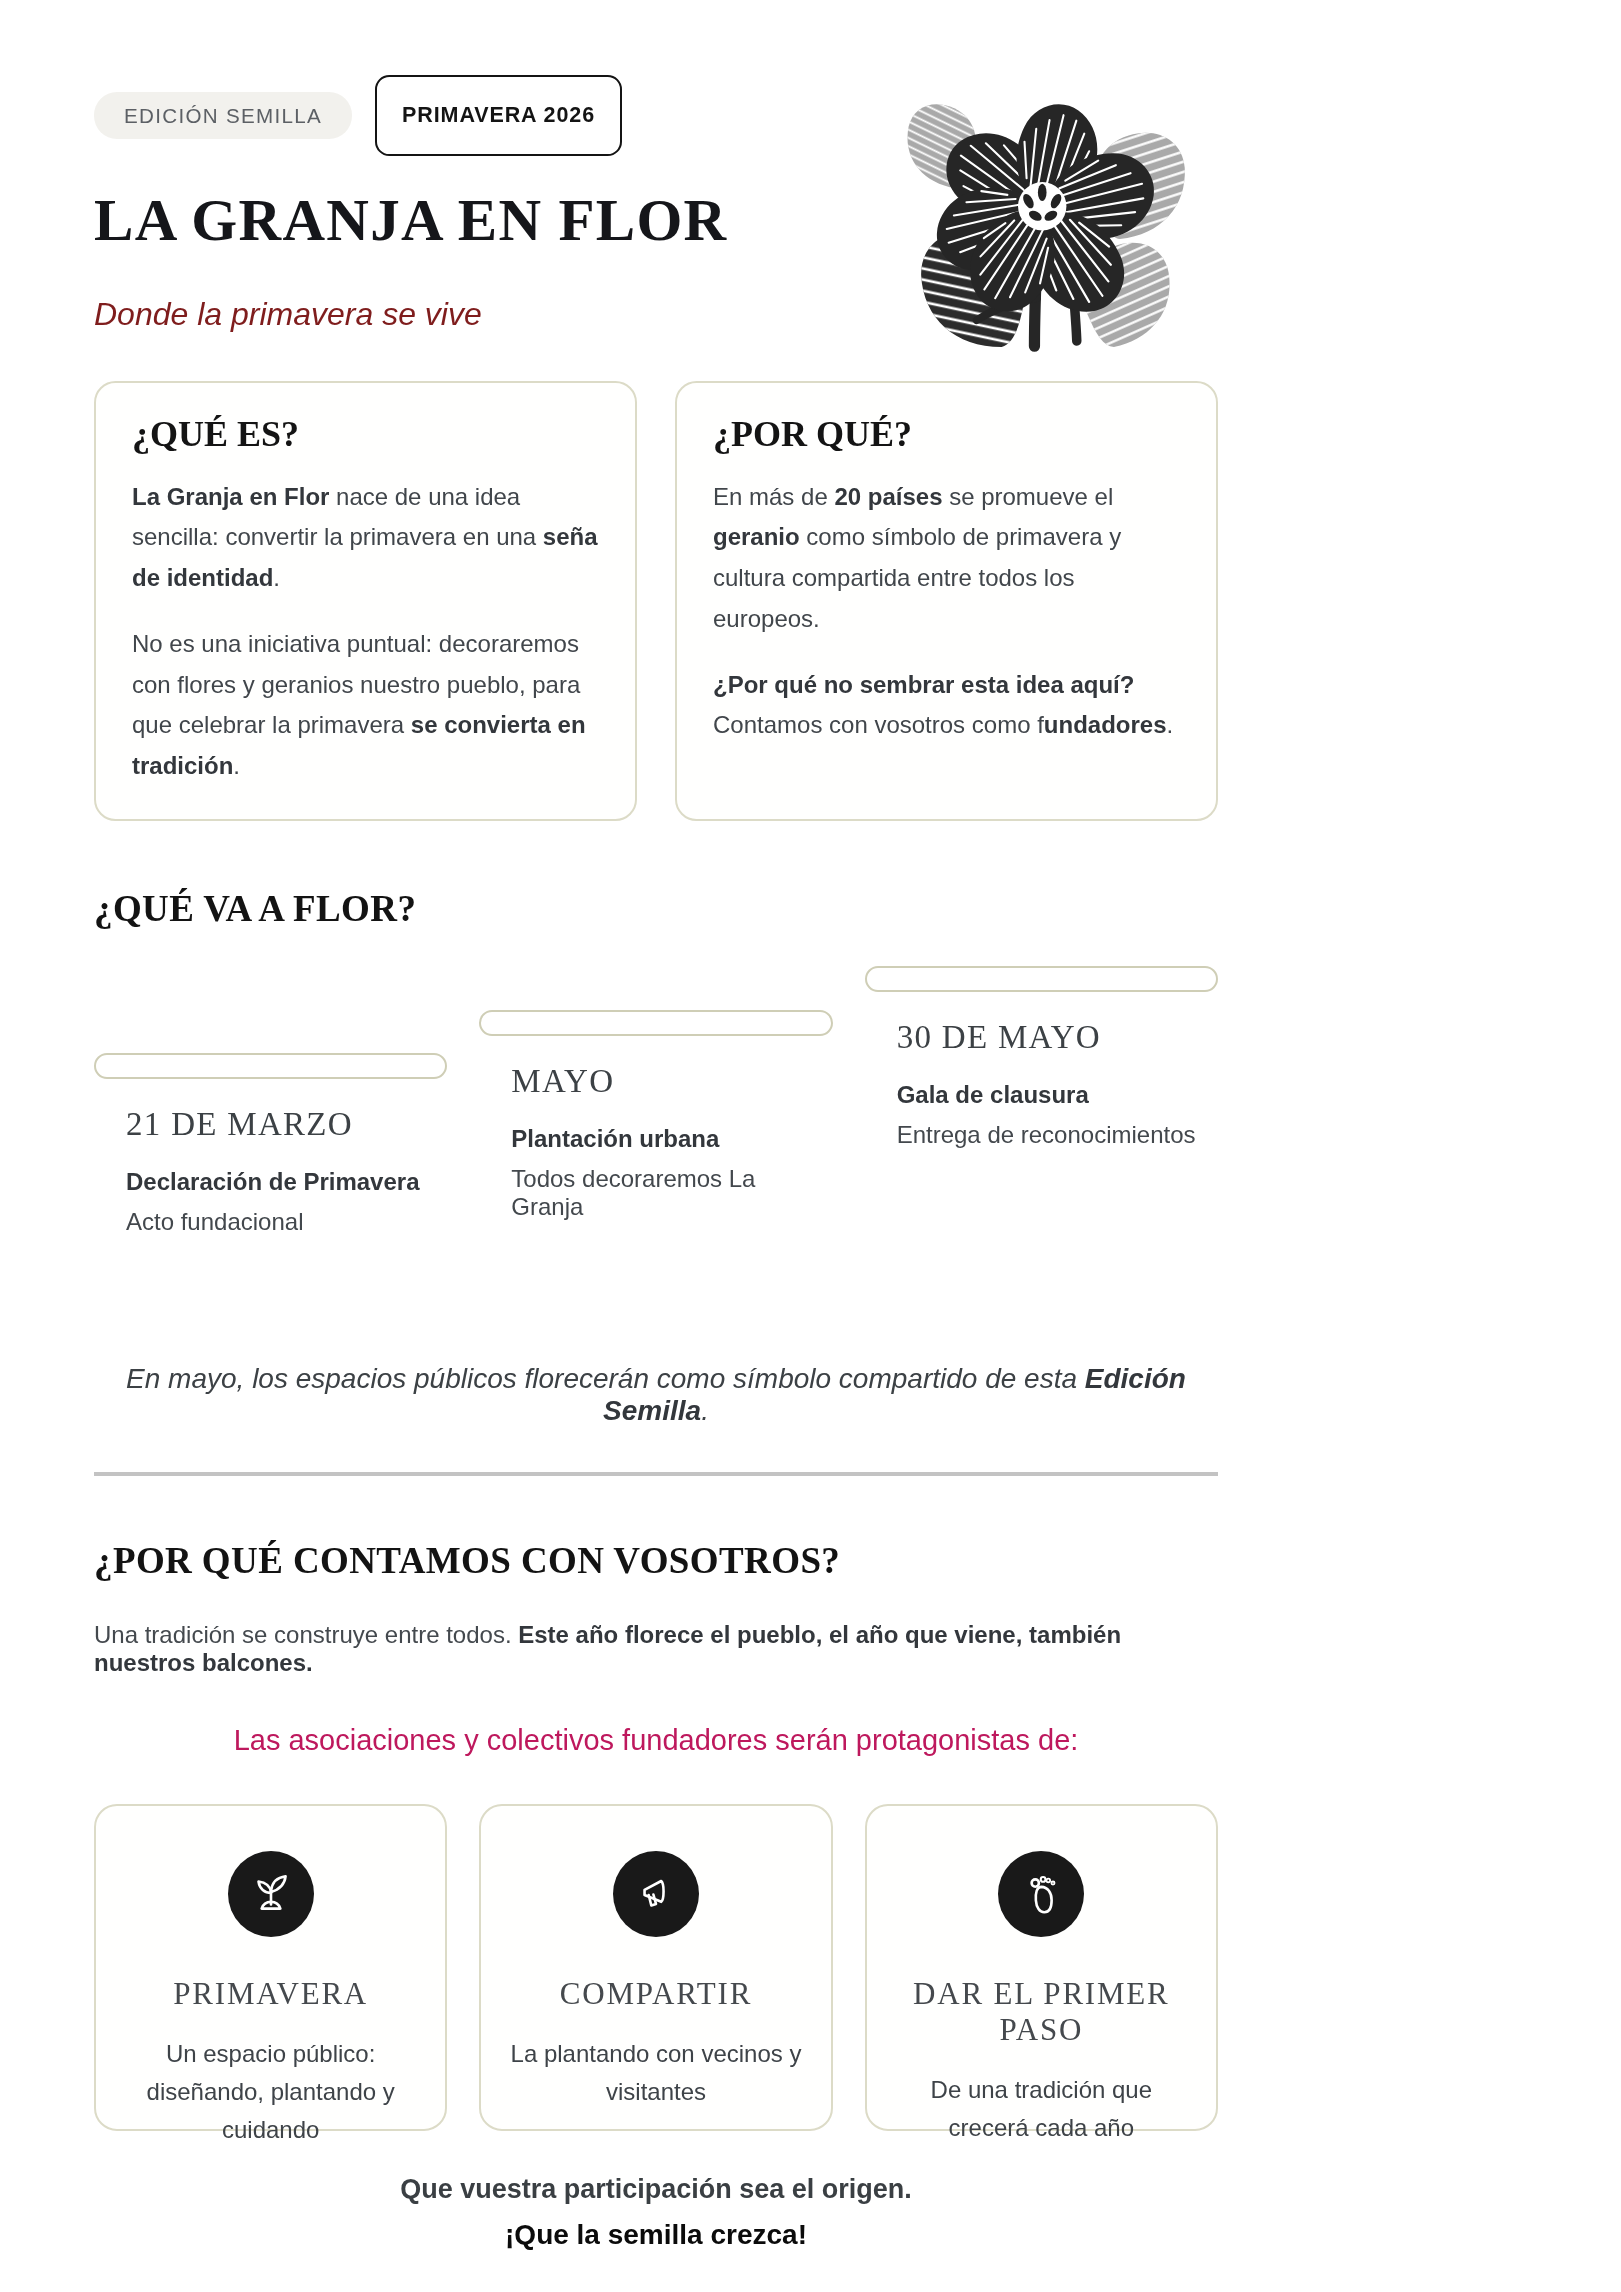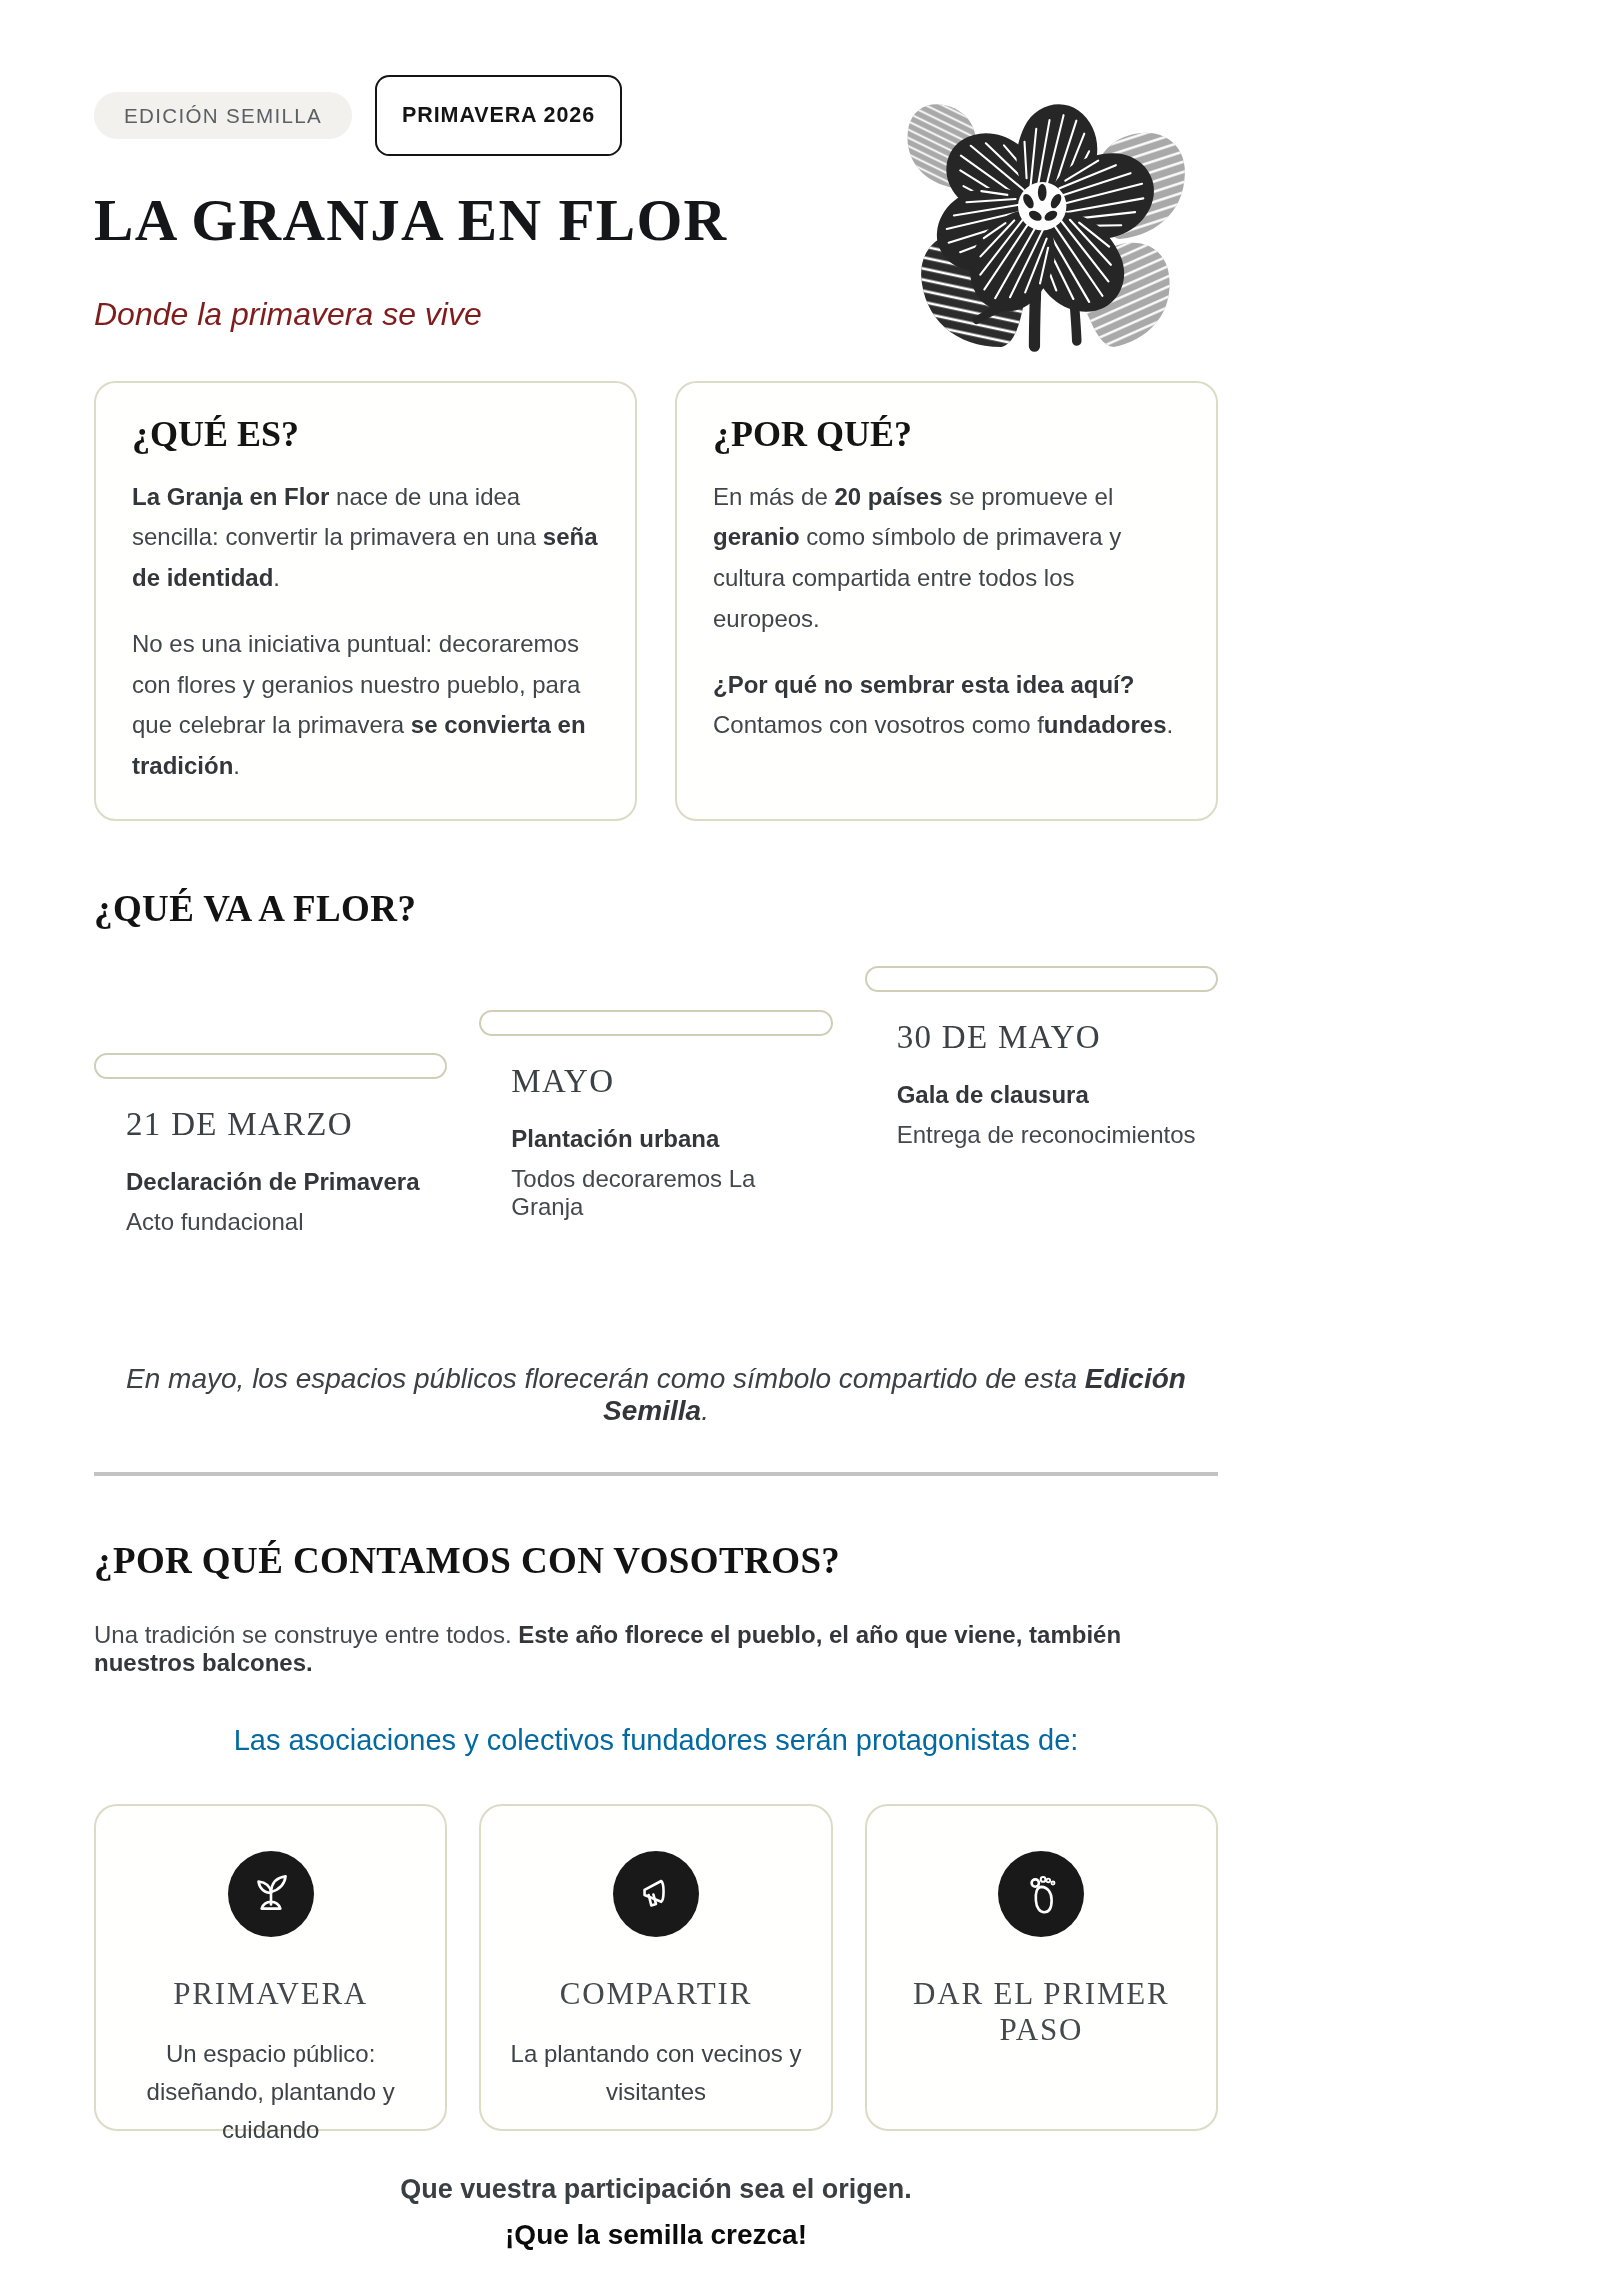--- a/index.html
+++ b/index.html
@@ -58,21 +58,21 @@
   .t-title { margin-top:25px; font-weight:bold; font-size:24px; color:#33373c; }
   .t-sub { margin-top:12.5px; font-size:24px; color:#43484d; }
 
   
   .quote { margin-top:93px; text-align:center; font-style:italic; font-size:28px; color:#3c4145; }
   .quote b { font-style:italic; }
   .divider { margin-top:45px; height:3.6px; background:#c3c3c3; }
 
   
   .intro { margin-top:39px; font-size:24px; color:#44494e; }
-  .lead { margin-top:47px; text-align:center; font-size:29px; color:#0369a1; }
+  .lead { margin-top:47px; text-align:center; font-size:29px; color:#be185d; }
 
   
   .cards { display:flex; gap:32px; margin-top:47px; }
   .card {
     flex:1; border:2.7px solid #dcdbc7; border-radius:23px; background:#fffffe;
     padding:45px 25px 0; box-sizing:border-box; height:327px; text-align:center;
   }
   .icon-circle {
     width:86px; height:86px; border-radius:50%; background:#191919;
     margin:0 auto; display:flex; align-items:center; justify-content:center;
@@ -248,20 +248,21 @@
             </g>
             <g fill="none" stroke="#ffffff">
               <circle cx="37" cy="27" r="7" stroke-width="5"></circle>
               <circle cx="52" cy="20" r="4.5" stroke-width="4"></circle>
               <circle cx="62" cy="22" r="3.5" stroke-width="3.5"></circle>
               <circle cx="71" cy="27" r="3" stroke-width="3.5"></circle>
             </g>
           </svg>
         </div>
         <div class="card-title">DAR EL PRIMER PASO</div>
+        <div class="card-text">De una tradición que crecerá cada año</div>
       </div>
 
     </div>
 
     <div class="footer-line1">Que vuestra participación sea el origen.</div>
     <div class="footer-line2">¡Que la semilla crezca!</div>
     <div class="contact">contacto: info@lagranjaenflor.es</div>
 
   </div>
 </div>

